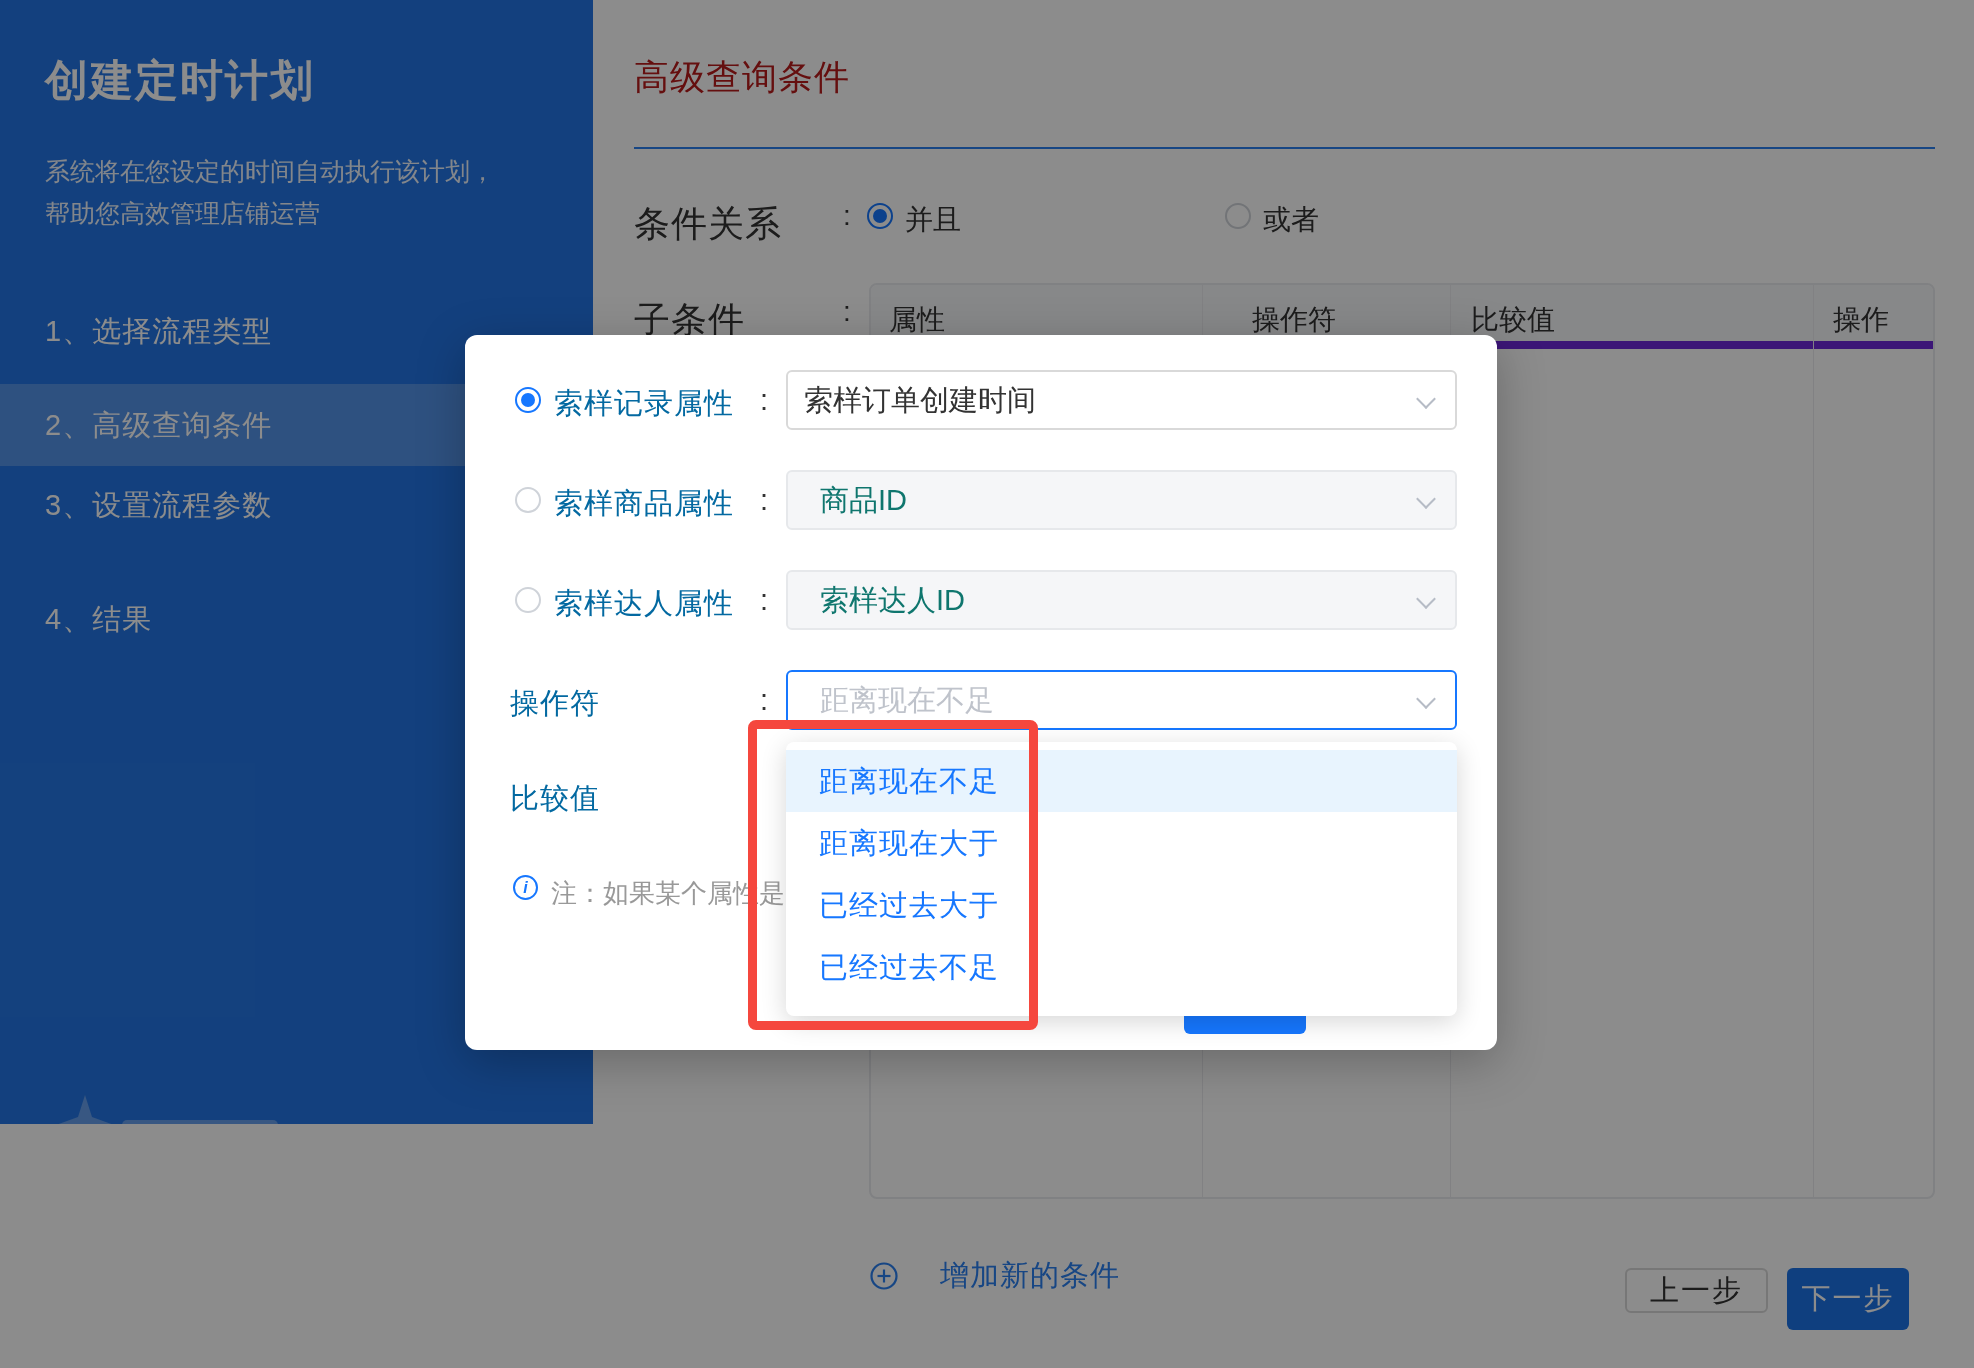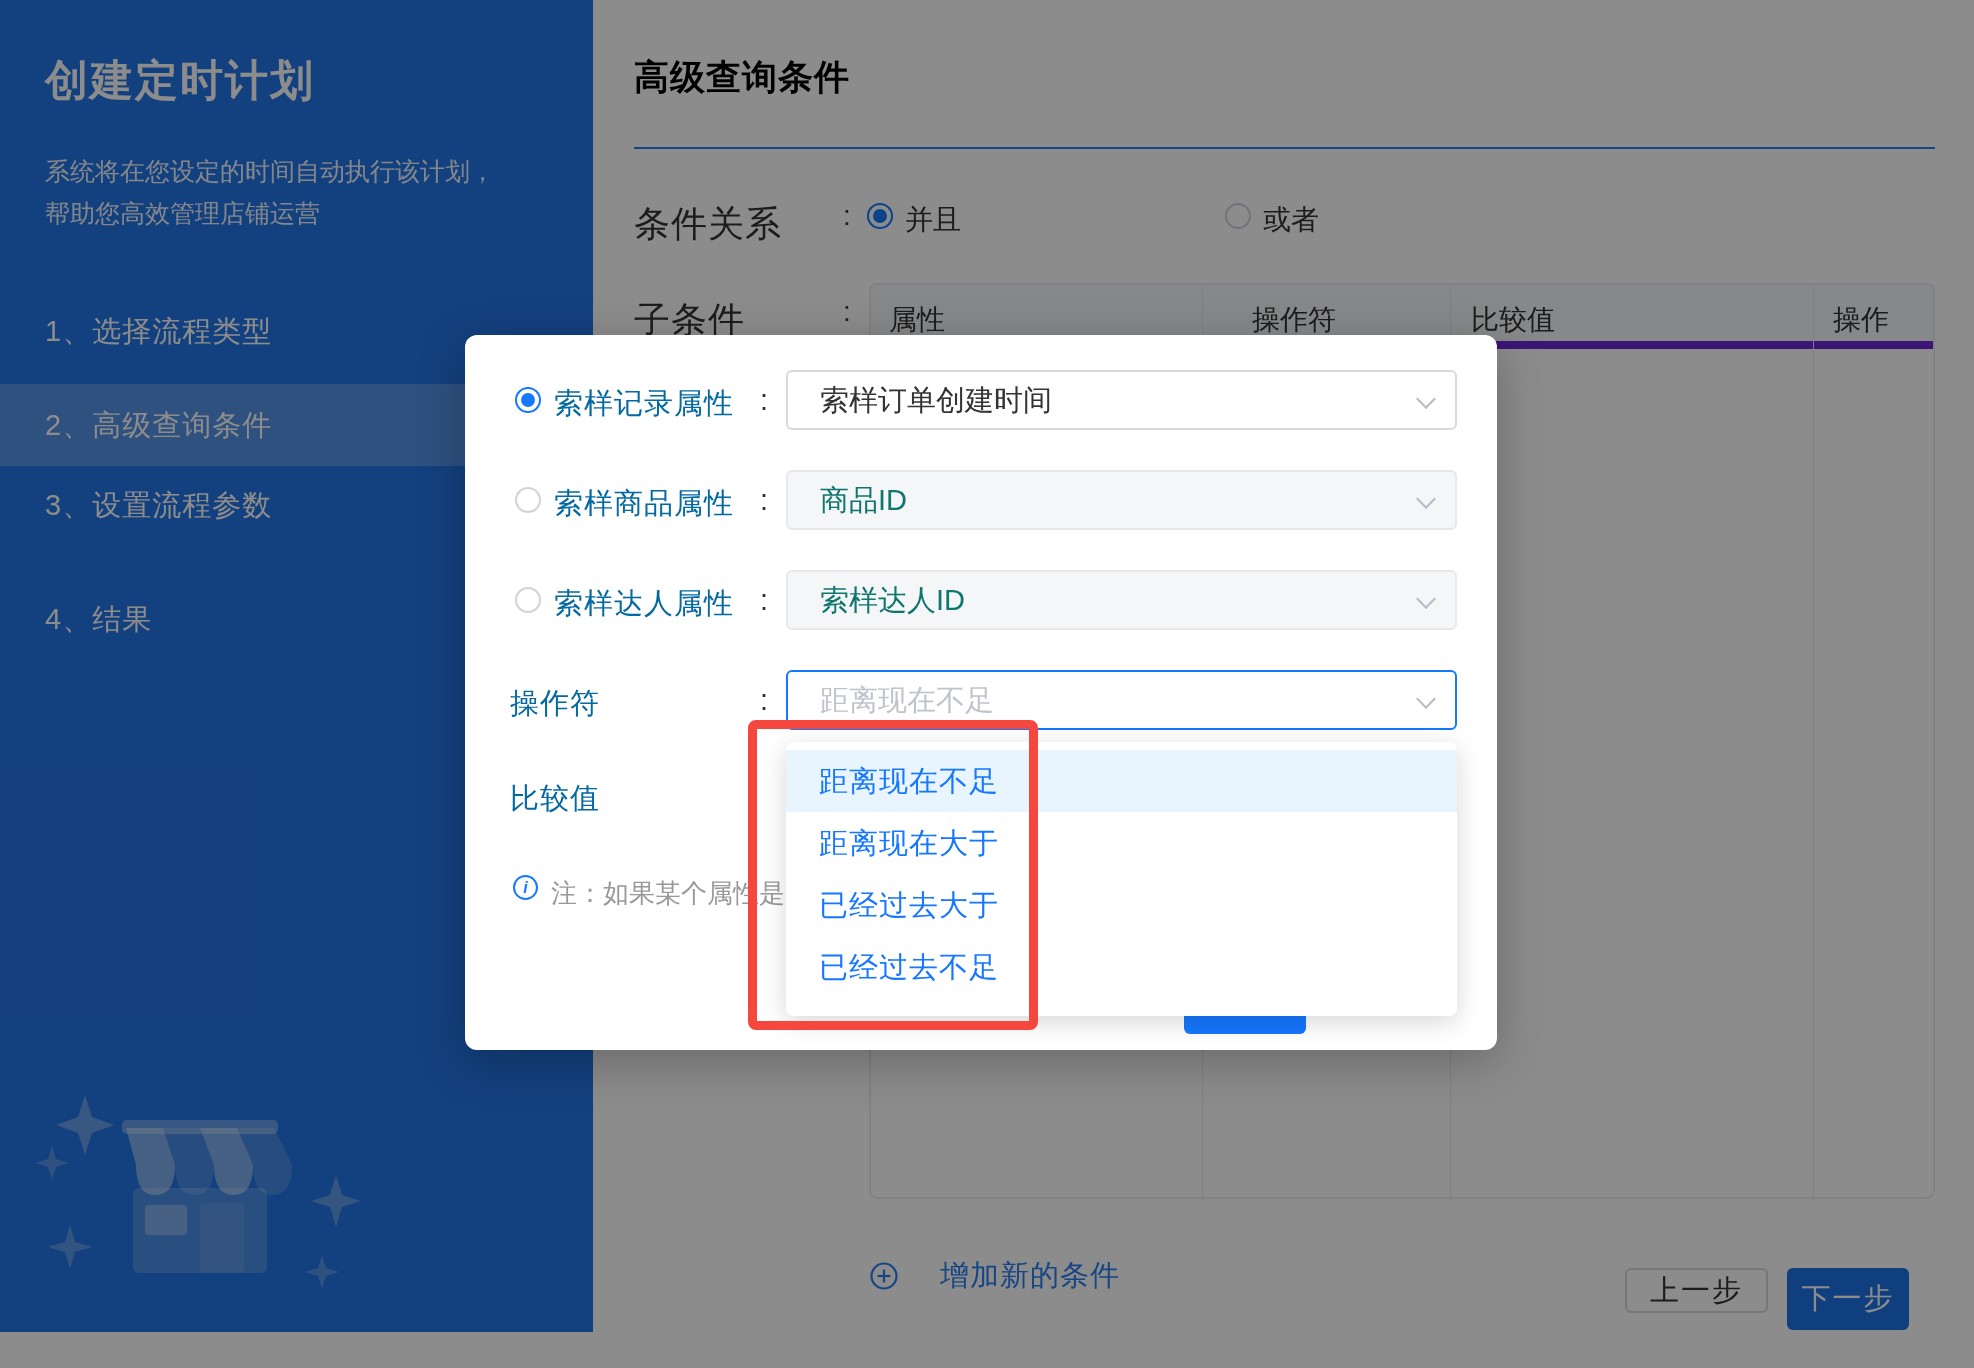--- a/index.html
+++ b/index.html
@@ -5,30 +5,30 @@
   * { margin:0; padding:0; box-sizing:border-box; }
   html,body { width:1974px; height:1368px; }
   body {
     position:relative; overflow:hidden; background:#ffffff;
     font-family:"Liberation Sans","DejaVu Sans",sans-serif;
     -webkit-font-smoothing:antialiased;
   }
   .abs { position:absolute; }
 
   
-  .sidebar { position:absolute; left:0; top:0; width:593px; height:1332px; background:#2476e5; z-index:1; }
+  .sidebar { position:absolute; left:0; top:0; width:593px; height:1124px; background:#2476e5; z-index:1; }
   .sb-title { position:absolute; left:45px; top:52px; font-size:43px; font-weight:600; color:#ffffff; letter-spacing:2px; }
   .sb-desc  { position:absolute; left:45px; top:150px; font-size:25px; line-height:42px; color:rgba(255,255,255,0.93); }
   .step { position:absolute; left:0; width:593px; height:82px; line-height:82px; padding-left:45px;
           font-size:29px; color:#ffffff; letter-spacing:1px; cursor:pointer; }
   .step.active { background:rgba(255,255,255,0.22); }
 
   
   .main { position:absolute; left:593px; top:0; right:0; bottom:0; background:#ffffff; z-index:1; }
-  .page-title { position:absolute; left:634px; top:54px; font-size:35px; font-weight:700; color:#000000; letter-spacing:1px; }
+  .page-title { position:absolute; left:634px; top:54px; font-size:35px; font-weight:400; color:#b91c1c; letter-spacing:1px; }
   .title-rule { position:absolute; left:634px; top:147px; width:1301px; height:2px; background:#2b80f0; }
 
   .bg-label { position:absolute; font-size:36px; color:#333333; letter-spacing:1px; }
   .bg-colon { position:absolute; font-size:28px; color:#333333; }
   .radio { position:absolute; width:26px; height:26px; border-radius:50%; border:2px solid #cfd3d9; background:#fff; cursor:pointer; }
   .radio.sel { border-color:#1677ff; }
   .radio.sel::after { content:""; position:absolute; inset:4px; border-radius:50%; background:#1677ff; }
   .radio-text { position:absolute; font-size:28px; color:#333333; cursor:pointer; }
 
   .cond-table { position:absolute; left:869px; top:283px; width:1066px; height:916px;
@@ -151,21 +151,21 @@
   <div class="btn btn-next" style="left:1194px;">下一步</div>
 </div>
 
 <div class="overlay"></div>
 
 <div class="modal">
 
   <div class="radio sel" style="left:50px; top:52px;"></div>
   <div class="m-label" style="left:89px; top:49px;">索样记录属性</div>
   <div class="m-colon" style="top:49px;">:</div>
-  <div class="dd" style="top:35px;">
+  <div class="dd" style="top:35px;padding-left:16px;">
     <span>索样订单创建时间</span>
     <span class="chev"></span>
   </div>
 
   <div class="radio" style="left:50px; top:152px;"></div>
   <div class="m-label" style="left:89px; top:149px;">索样商品属性</div>
   <div class="m-colon" style="top:149px;">:</div>
   <div class="dd disabled" style="top:135px;">
     <span>商品ID</span>
     <span class="chev"></span>

